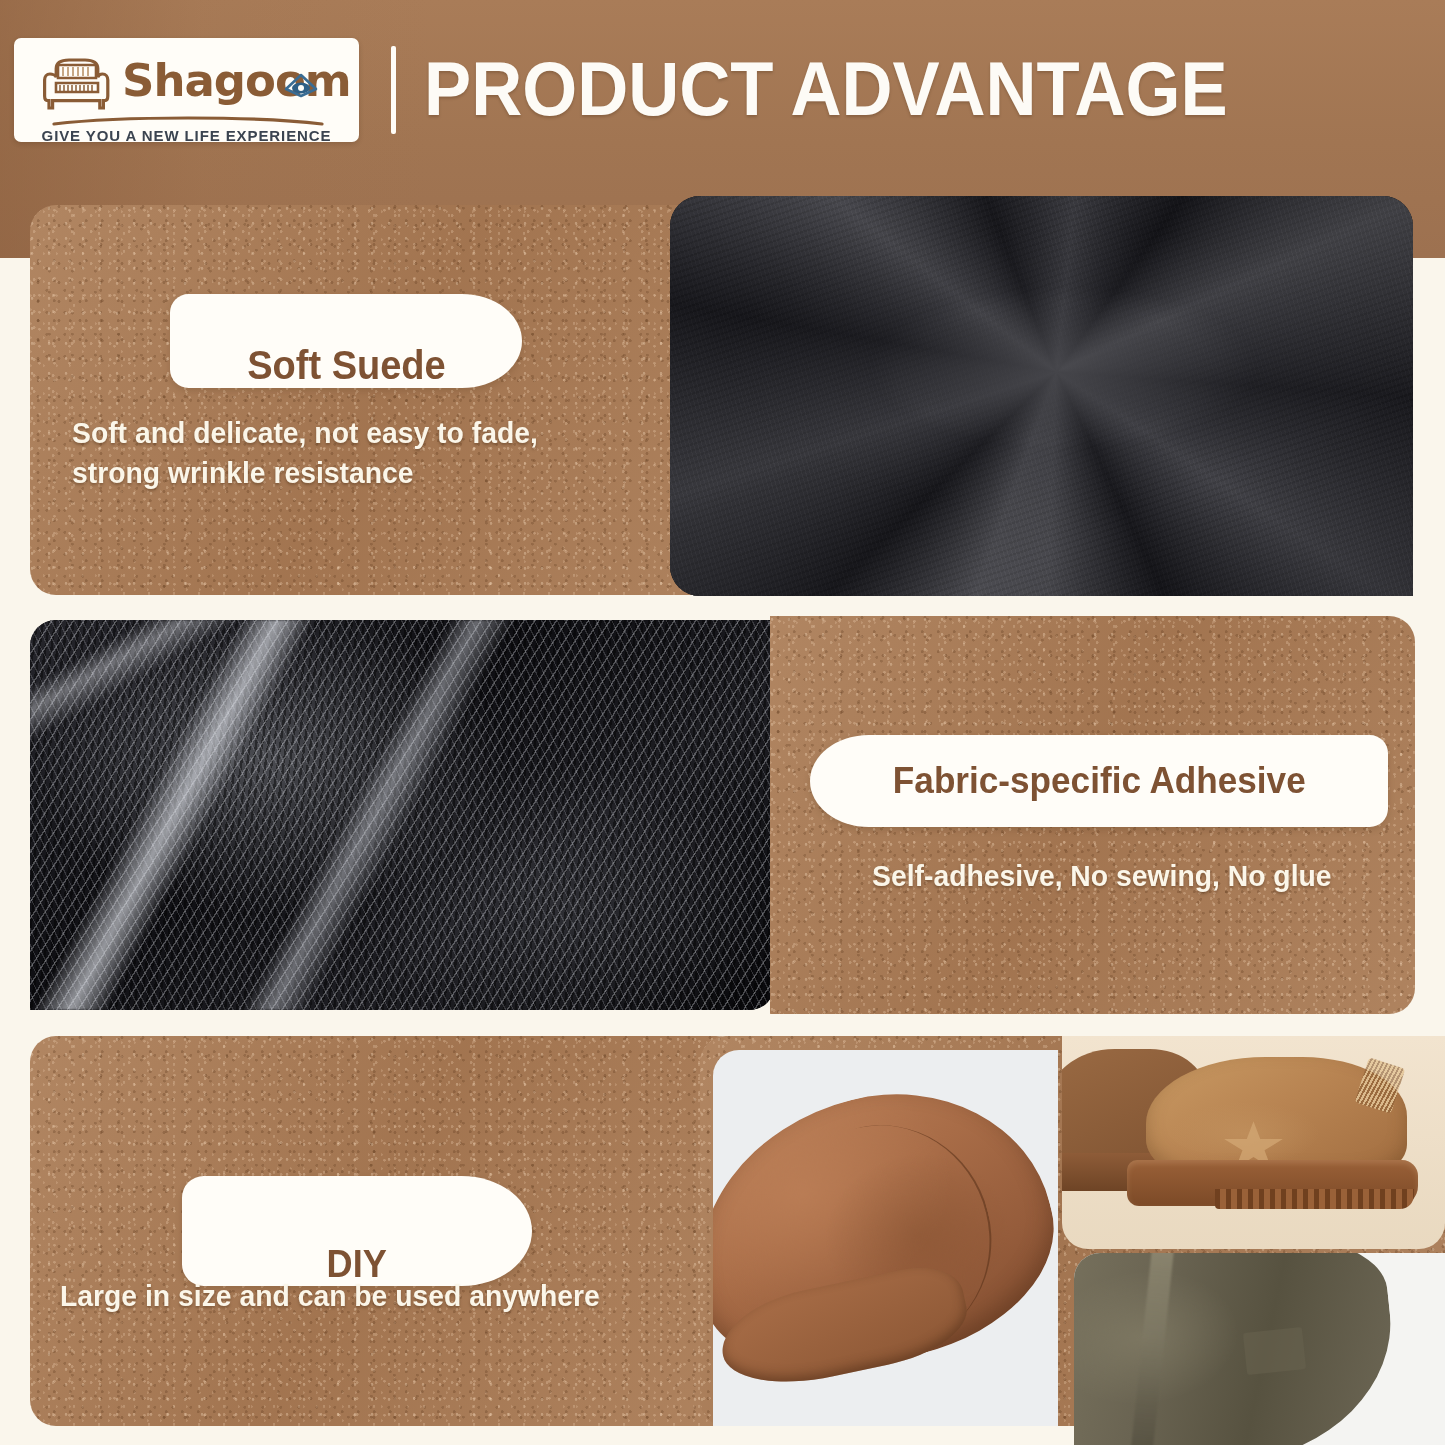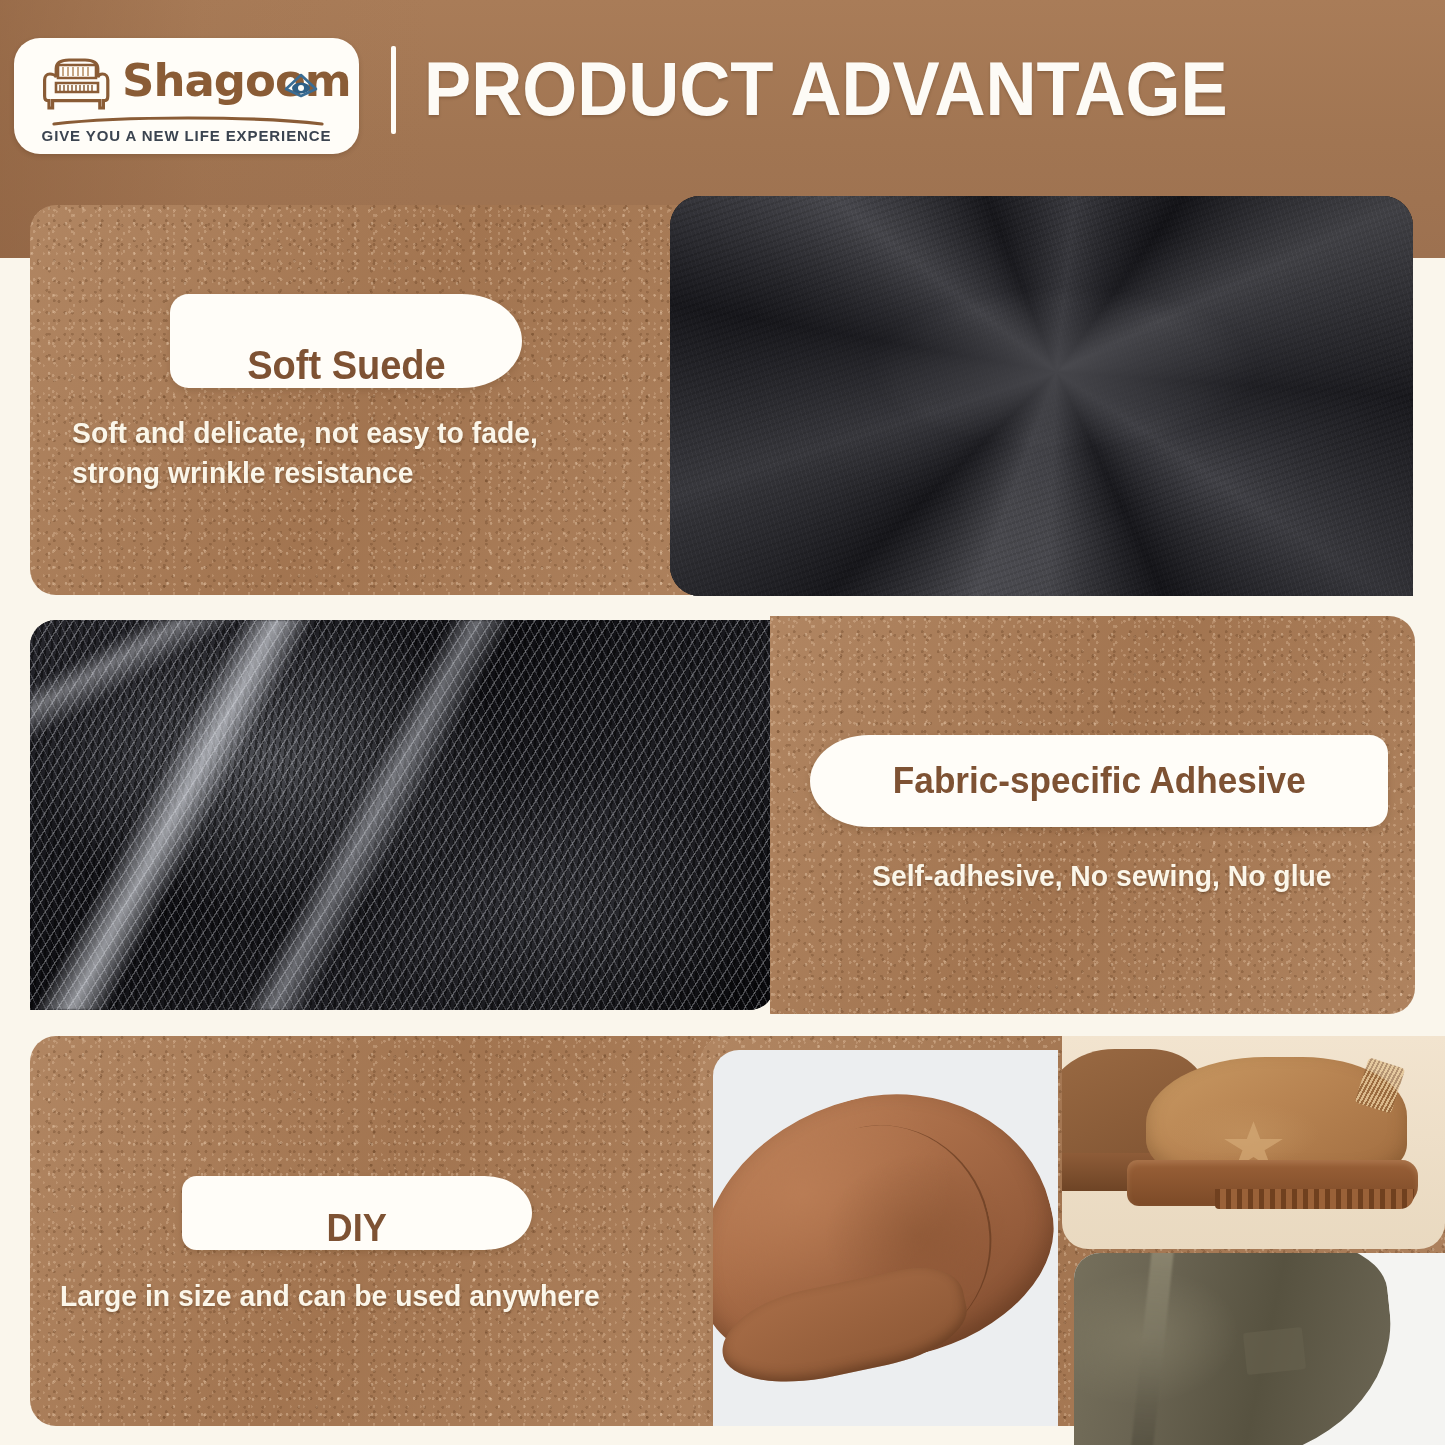--- a/index.html
+++ b/index.html
@@ -14,22 +14,22 @@
 
   
   .header{
     position:absolute;left:0;top:0;width:1445px;height:258px;
     background:
       linear-gradient(90deg, rgba(140,95,62,.55) 0%, rgba(150,104,68,.12) 14%, rgba(255,255,255,0) 30%),
       linear-gradient(180deg,#a97c58 0%, #a17552 55%, #9d7150 100%);
   }
 
   .logo-box{
-    position:absolute;left:14px;top:38px;width:345px;height:116px;
-    background:#fffdf8;border-radius:26px;
+    position:absolute;left:14px;top:38px;width:345px;height:104px;
+    background:#fffdf8;border-radius:7px;
     box-shadow:0 2px 5px rgba(60,35,15,.20);
     display:flex;align-items:center;justify-content:flex-start;
   }
   .logo-mark{position:absolute;left:26px;top:18px;width:74px;height:58px;}
   .logo-word{
     position:absolute;left:108px;top:14px;
     font-size:45px;font-weight:700;color:#8a5c36;
     letter-spacing:-1px;font-family:"DejaVu Sans", sans-serif;
     line-height:58px;
   }
@@ -149,21 +149,21 @@
             border-radius:26px 0 26px 0;overflow:hidden;}
   .r2-card{position:absolute;left:770px;top:616px;width:645px;height:398px;
            border-radius:0 26px 26px 0;}
   .r2-pill{left:810px;top:735px;width:578px;height:92px;}
   .r2-pill .pill-title{font-size:37px;}
   .r2-desc{left:833px;top:856px;width:560px;font-size:29.5px;text-align:center;}
 
   
   .r3-card{position:absolute;left:30px;top:1036px;width:712px;height:390px;
            border-radius:26px;}
-  .r3-pill{left:182px;top:1176px;width:350px;height:74px;}
+  .r3-pill{left:182px;top:1176px;width:350px;height:110px;}
   .r3-pill .pill-title{font-size:38px;}
   .r3-desc{left:60px;top:1276px;width:660px;font-size:29.5px;}
 
   .r3-bg{position:absolute;left:700px;top:1036px;width:745px;height:390px;
          border-radius:26px 26px 0 26px;overflow:hidden;}
   .r3-p1{position:absolute;left:713px;top:1050px;width:345px;height:376px;
          border-radius:26px 0 0 0;overflow:hidden;}
   .r3-p2{position:absolute;left:1062px;top:1036px;width:383px;height:213px;
          border-radius:0 0 26px 26px;overflow:hidden;}
   .r3-p3{position:absolute;left:1074px;top:1253px;width:371px;height:192px;

